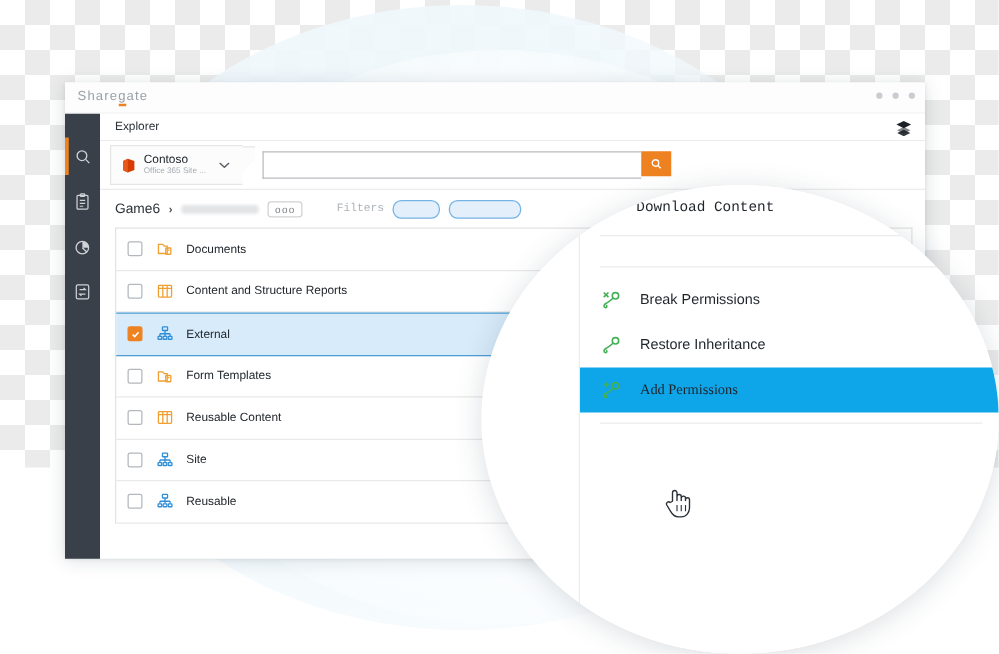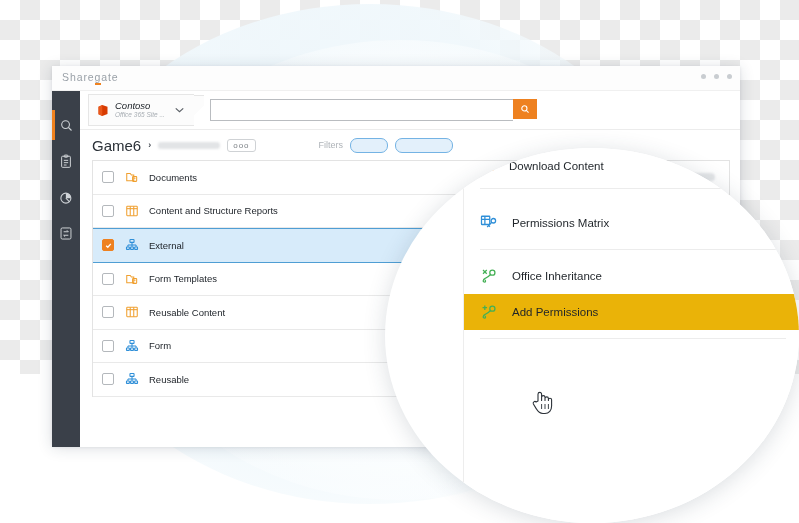--- a/index.html
+++ b/index.html
@@ -99,21 +99,21 @@
     padding-left: 8px; background: #fff;
     border-bottom: 1px solid #ececec;
   }
   .site-tab {
     display: flex; align-items: center; gap: 6px;
     height: 30px; padding: 0 10px 0 8px;
     border: 1px solid #e6e6e6; border-right: none;
     background: #fcfcfc;
   }
   .o365 { width: 12px; height: 13px; flex: 0 0 12px; }
-  .site-tx { line-height: 1.05; font-style: italic; }
+  .site-tx { line-height: 1.05; }
   .site-name { font-size: 9.5px; color: #22272d; }
   .site-sub { font-size: 6.5px; color: #a7adb3; margin-top: 1px; }
   .chev { margin-left: 4px; color: #6b7076; font-size: 8px; }
   .tab-notch {
     width: 10px; height: 30px;
     background: linear-gradient(135deg,#fcfcfc 50%, transparent 50%);
     border-top: 1px solid #e6e6e6;
   }
 
   .searchwrap { display: flex; margin-left: 6px; }
@@ -126,32 +126,32 @@
     width: 24px; height: 20px; background: #ee8120;
     display: flex; align-items: center; justify-content: center;
     border: none;
   }
 
   
   .filterrow {
     height: 30px; display: flex; align-items: center;
     padding: 0 10px 0 12px; gap: 7px; background: #fff;
   }
-  .crumb { font-size: 15px; color: #2b3138; }
+  .crumb { font-size: 11px; color: #2b3138; }
   .crumb-sep { font-size: 9px; color: #4b5158; font-weight: bold; }
   .crumb-blur {
     width: 62px; height: 7px; border-radius: 3px;
     background: #e2e4e6; filter: blur(1.2px);
   }
   .dots-btn {
     border: 1px solid #cfd2d5; border-radius: 3px;
     padding: 1px 5px; font-size: 8px; color: #7d8287;
     letter-spacing: 1px; background: #fff;
   }
-  .filters-label { font-size: 9px; color: #aeb3b8; margin-left: 56px; }
+  .filters-label { font-size: 9px; color: #aeb3b8; margin-left: 20px; font-family: Liberation Mono, monospace; }
   .pill {
     height: 13px; border-radius: 7px;
     background: #e3f0fb; border: 1px solid #74b3e4;
   }
   .pill.p1 { width: 36px; }
   .pill.p2 { width: 56px; }
 
   
   .listwrap { padding: 0 10px 0 12px; }
   .list { border: 1px solid #e3e3e3; border-bottom: none; background: #fff; }
@@ -200,21 +200,21 @@
   }
   .menu-head {
     height: 36px; display: flex; align-items: center;
     padding: 0 10px 0 16px; justify-content: space-between;
   }
   .mi {
     display: flex; align-items: center; gap: 12px;
     height: 36px; padding-left: 16px;
     font-size: 11.5px; color: #1f2429;
   }
-  .mi.hl { background: #eab308; }
+  .mi.hl { background: #0ea5e9; font-family: Liberation Serif, serif; }
   .mi .mi-ico { width: 20px; flex: 0 0 20px; display: flex; align-items: center; }
   .mdiv { height: 1px; background: #ececec; margin: 4px 14px 4px 16px; }
   .refresh-btn {
     width: 22px; height: 17px; border: 1px solid #c9ccd0;
     border-radius: 2px; background: #fff;
     display: flex; align-items: center; justify-content: center;
   }
   .gap-sm { height: 4px; }
   .gap-md { height: 12px; }
 
@@ -268,20 +268,28 @@
           <svg width="14" height="15" viewBox="0 0 24 24" fill="none" stroke="#cfd3d7" stroke-width="1.7">
             <rect x="3.5" y="2.5" width="17" height="19" rx="2.2"></rect>
             <path d="M8 9 h8 l-2.5 -2.5"></path>
               <path d="M16 15 h-8 l2.5 2.5"></path>
           </svg>
         </div>
       </div>
 
       <div class="content">
 
+        <div class="explorer-bar">
+          <span class="explorer-title">Explorer</span>
+          <svg width="14" height="14" viewBox="0 0 24 24">
+            <polygon points="12,3 22,8 12,13 2,8" fill="#1c2127"></polygon>
+            <polygon points="12,11.3 21.2,15.9 12,20.5 2.8,15.9" fill="#1c2127" opacity=".55"></polygon>
+            <polygon points="12,15 21,19.5 12,24 3,19.5" fill="#1c2127" opacity=".9"></polygon>
+          </svg>
+        </div>
 
         <div class="tabrow">
           <div class="site-tab">
             <svg class="o365" viewBox="0 0 24 26">
               <path d="M3 20.5 L10.5 24 L21 20 L21 5.5 L10.5 2 L3 5.5 Z" fill="#d83b01"></path>
               <path d="M10.5 2 L10.5 24 L3 20.5 L3 5.5 Z" fill="#eb5c1e" opacity=".9"></path>
             </svg>
             <div class="site-tx">
               <div class="site-name">Contoso</div>
               <div class="site-sub">Office 365 Site ...</div>
@@ -401,21 +409,21 @@
                     <line x1="12" y1="7.5" x2="12" y2="12"></line>
                   <line x1="5" y1="12" x2="19" y2="12"></line>
                     <line x1="5" y1="12" x2="5" y2="15"></line>
                     <line x1="12" y1="12" x2="12" y2="15"></line>
                     <line x1="19" y1="12" x2="19" y2="15"></line>
                   <rect x="2.5" y="15.5" width="5" height="4" rx=".7"></rect>
                     <rect x="9.5" y="15.5" width="5" height="4" rx=".7"></rect>
                     <rect x="16.5" y="15.5" width="5" height="4" rx=".7"></rect>
                 </svg>
               </span>
-              <span class="row-label">Form</span>
+              <span class="row-label">Site</span>
               <span class="row-blur"></span>
             </div>
 
             <div class="row">
               <span class="cb"></span>
               <span class="row-icon">
                 <svg width="14" height="14" viewBox="0 0 24 24" fill="none" stroke="#2f8fd8" stroke-width="1.8">
                   <rect x="8.5" y="2.5" width="7" height="5" rx=".8"></rect>
                     <line x1="12" y1="7.5" x2="12" y2="12"></line>
                   <line x1="5" y1="12" x2="19" y2="12"></line>
@@ -443,64 +451,60 @@
 
       <div class="menu-head">
         <div style="display:flex;align-items:center;gap:12px;">
           <span class="mi-ico">
             <svg width="17" height="17" viewBox="0 0 24 24" fill="none" stroke="#f0821e" stroke-width="1.9">
               <line x1="12" y1="3.5" x2="12" y2="15"></line>
                 <path d="M7 10.5 L12 15.5 L17 10.5"></path>
                 <line x1="5" y1="19.5" x2="19" y2="19.5"></line>
             </svg>
           </span>
-          <span style="font-size:11.5px;color:#1f2429;">Download Content</span>
+          <span style="font-size:11.5px;color:#1f2429;font-family:Liberation Mono, monospace;">Download Content</span>
         </div>
         <span class="refresh-btn">
           <svg width="11" height="11" viewBox="0 0 24 24" fill="none" stroke="#2b3138" stroke-width="2">
             <path d="M19.5 11 A7.5 7.5 0 1 0 17 17.3"></path>
               <path d="M19.5 5 L19.5 11 L13.5 11"></path>
           </svg>
         </span>
       </div>
 
       <div class="mdiv"></div>
       <div class="gap-md"></div>
 
-      <div class="mi">
-        <span class="mi-ico">
-          <svg width="18" height="18" viewBox="0 0 24 24" fill="none" stroke="#2f8fd8" stroke-width="1.7">
-            <rect x="2" y="3" width="11" height="11" rx=".8"></rect>
-              <line x1="2" y1="7.3" x2="13" y2="7.3"></line>
-              <line x1="6.5" y1="3" x2="6.5" y2="14"></line>
-            <circle cx="17.8" cy="9" r="3"></circle>
-              <path d="M15.6 11.2 L9.5 17.4"></path>
-              <path d="M11.6 15.3 L13.2 16.9"></path>
-          </svg>
-        </span>
-        <span>Permissions Matrix</span>
-      </div>
 
 
       <div class="gap-sm"></div>
       <div class="mdiv"></div>
       <div class="gap-sm"></div>
 
       <div class="mi">
         <span class="mi-ico">
           <svg width="18" height="18" viewBox="0 0 24 24" fill="none" stroke="#44b055" stroke-width="1.7">
             <circle cx="16.5" cy="7.5" r="3.4"></circle>
               <path d="M14.1 9.9 C10.5 13.5 9 14 6.5 15.5 C4 17 3.5 19.5 5.5 20 C7.5 20.5 8 18.5 6.5 17.5"></path>
             <path d="M4 4 L9 9"></path>
               <path d="M9 4 L4 9"></path>
           </svg>
         </span>
-        <span>Office Inheritance</span>
-      </div>
-
+        <span>Break Permissions</span>
+      </div>
+
+      <div class="mi">
+        <span class="mi-ico">
+          <svg width="18" height="18" viewBox="0 0 24 24" fill="none" stroke="#44b055" stroke-width="1.7">
+            <circle cx="16.5" cy="7.5" r="3.4"></circle>
+              <path d="M14.1 9.9 C10.5 13.5 9 14 6.5 15.5 C4 17 3.5 19.5 5.5 20 C7.5 20.5 8 18.5 6.5 17.5"></path>
+          </svg>
+        </span>
+        <span>Restore Inheritance</span>
+      </div>
 
       <div class="mi hl">
         <span class="mi-ico">
           <svg width="18" height="18" viewBox="0 0 24 24" fill="none" stroke="#44b055" stroke-width="1.7">
             <circle cx="16.5" cy="7.5" r="3.4"></circle>
               <path d="M14.1 9.9 C10.5 13.5 9 14 6.5 15.5 C4 17 3.5 19.5 5.5 20 C7.5 20.5 8 18.5 6.5 17.5"></path>
             <line x1="6.4" y1="3.2" x2="6.4" y2="9.2"></line>
               <line x1="3.4" y1="6.2" x2="9.4" y2="6.2"></line>
           </svg>
         </span>

